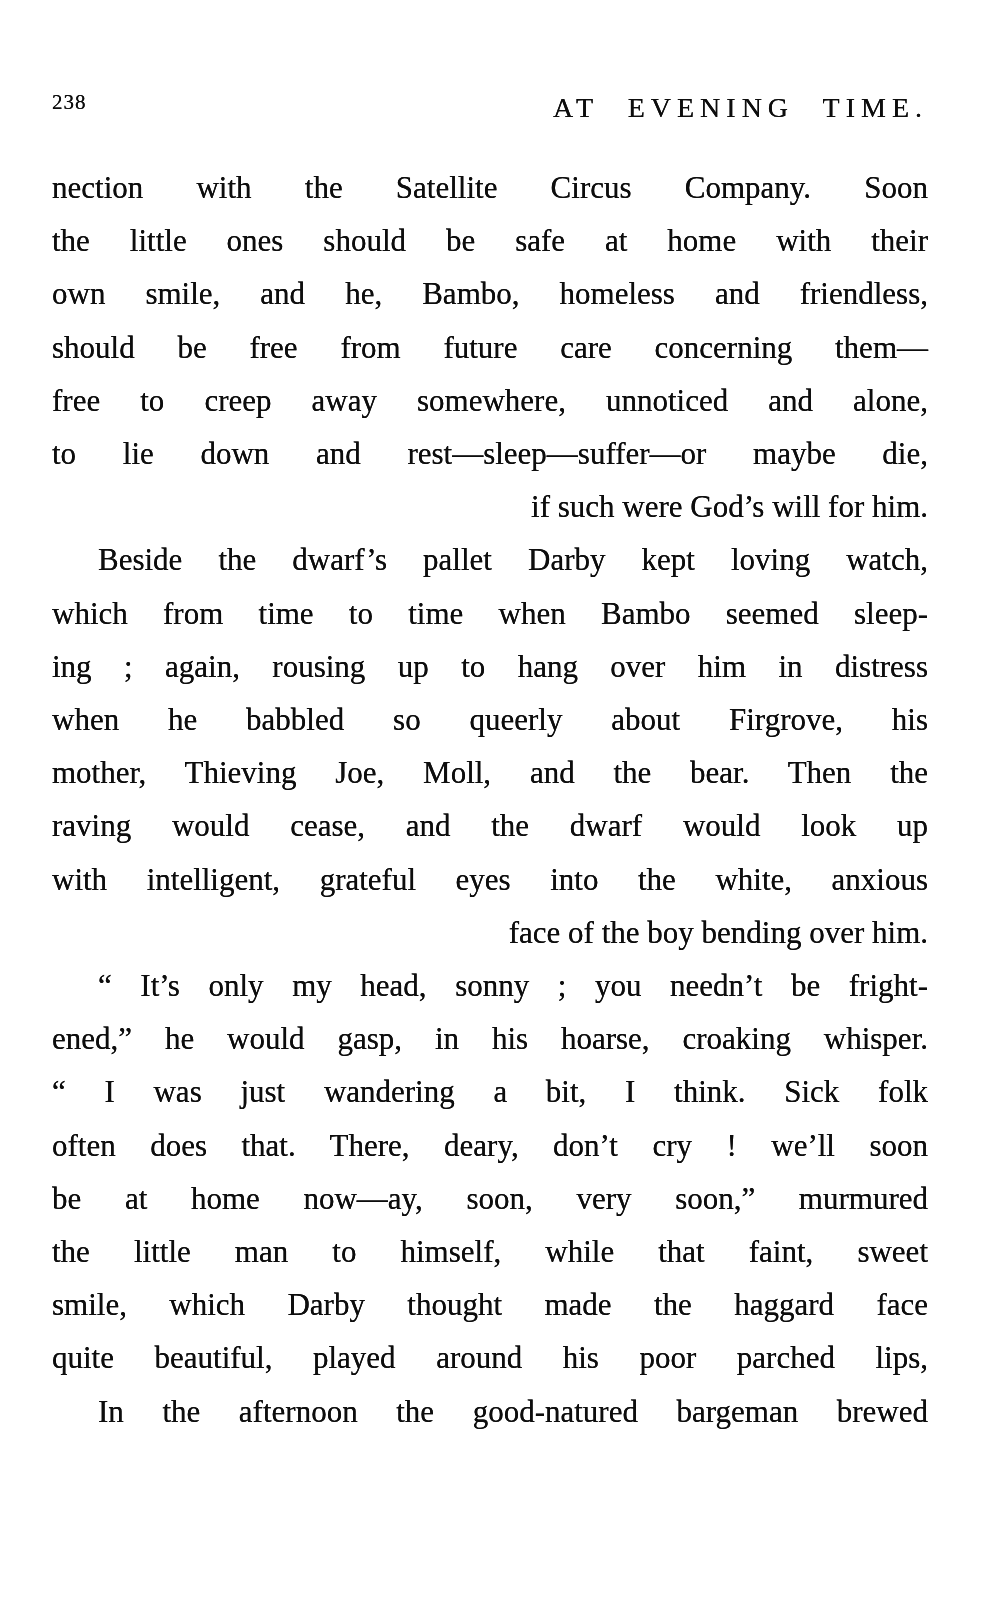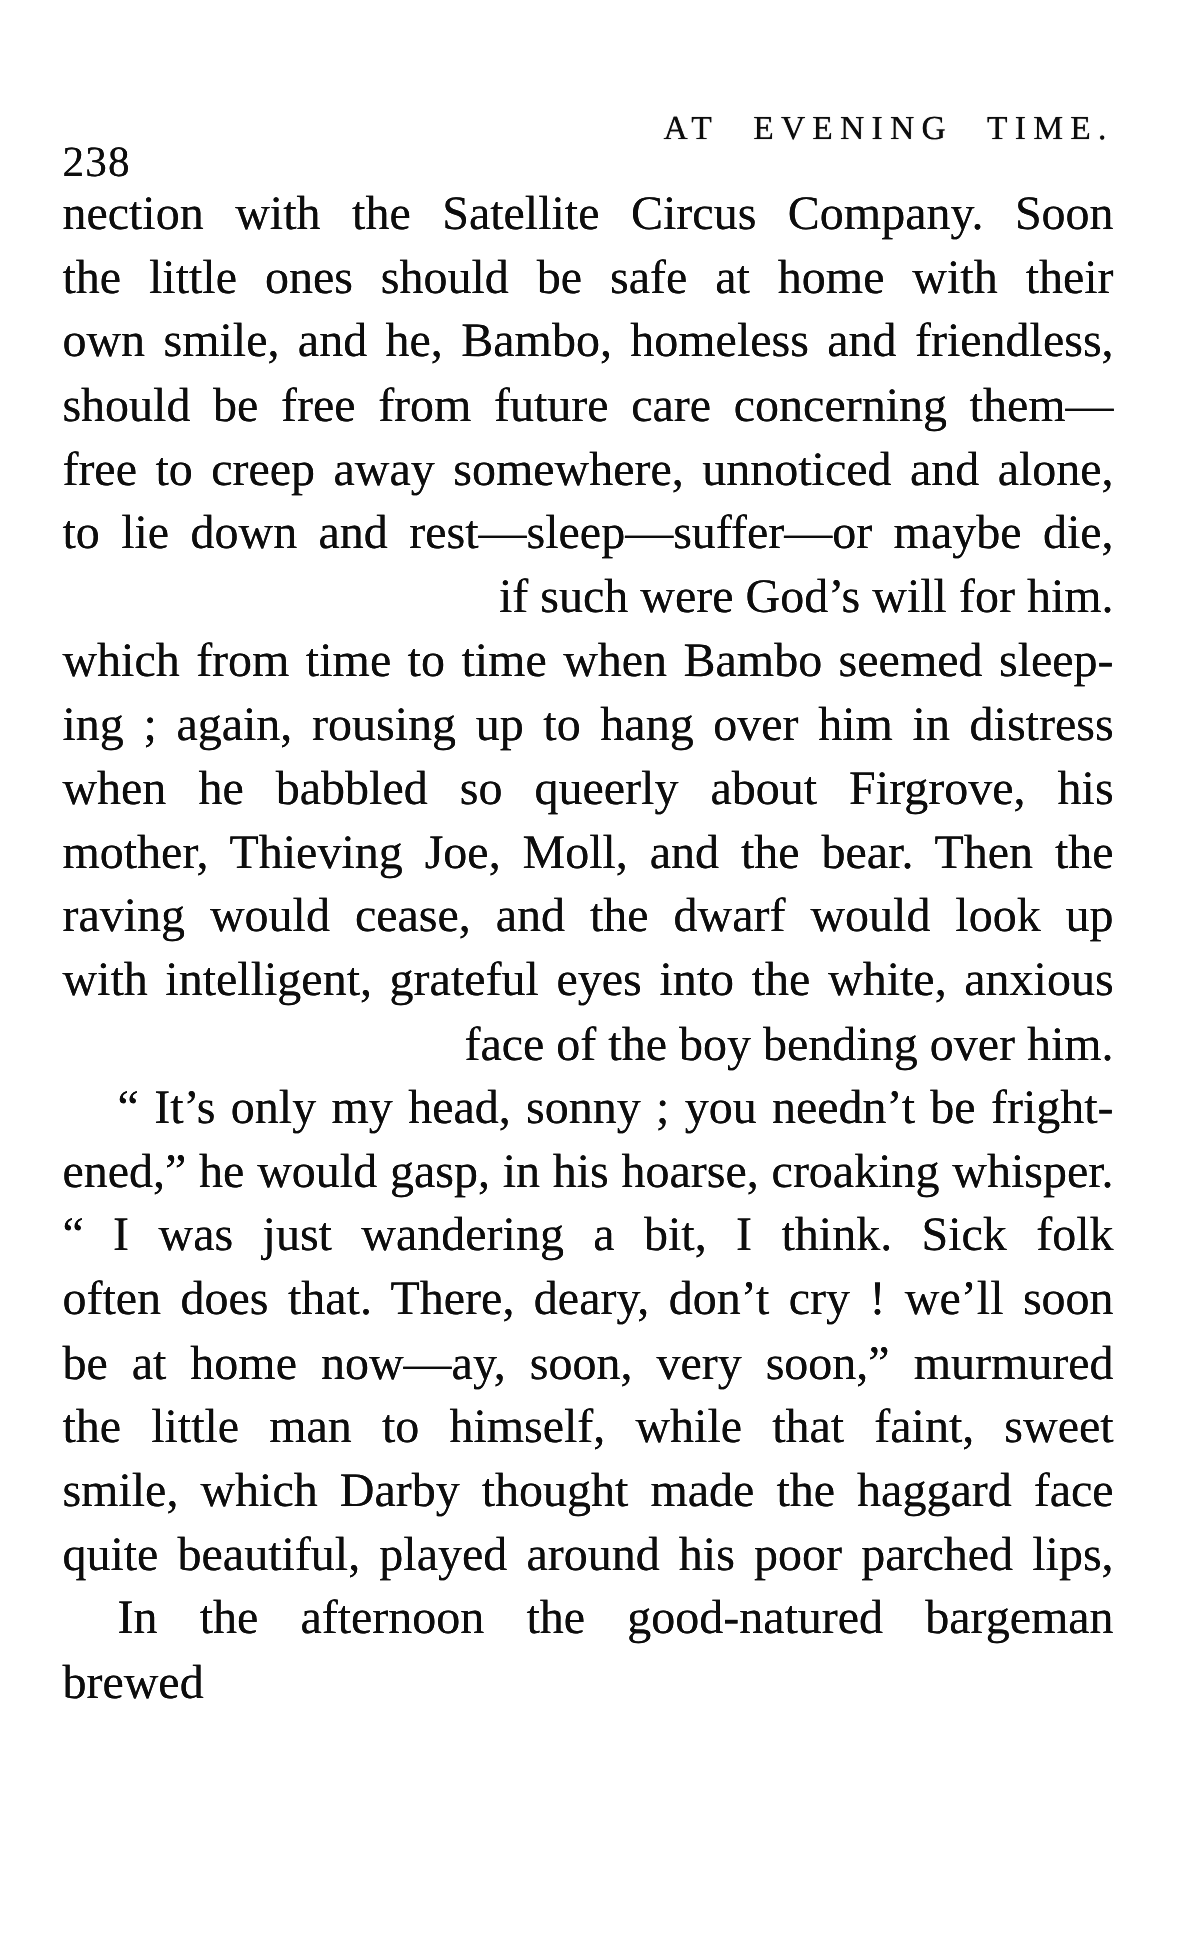--- a/index.html
+++ b/index.html
@@ -20,43 +20,42 @@
     position: absolute;
     top: 90px;
     left: 52px;
     width: 876px;
     height: 42px;
   }
   .page-number {
     position: absolute;
     left: 0;
     top: 0;
-    font-size: 36px;
+    font-size: 21px;
     letter-spacing: 1px;
     text-shadow: 0 0 0.5px currentColor;
-    margin-top: 24px;
   }
   .running-title {
     position: absolute;
     left: 0;
     top: 2px;
     width: 100%;
     text-align: right;
     font-size: 28px;
     letter-spacing: 6px;
     word-spacing: 16px;
     text-shadow: 0 0 0.6px currentColor;
     white-space: nowrap;
   }
   .page-body {
     position: absolute;
-    top: 151px;
+    top: 161px;
     left: 52px;
     width: 876px;
-    font-size: 40px;
+    font-size: 31px;
     line-height: 53.2px;
     text-shadow: 0 0 0.45px currentColor;
   }
   .line {
     text-align: right;
     white-space: normal;
   }
   .line.jl {
     text-align: justify;
     text-align-last: justify;
@@ -74,20 +73,21 @@
     <div class="running-title">AT EVENING TIME.</div>
   </div>
   <div class="page-body">
       <div class="line jl">nection with the Satellite Circus Company.  Soon</div>
       <div class="line jl">the little ones should be safe at home with their</div>
       <div class="line jl">own smile, and he, Bambo, homeless and friendless,</div>
       <div class="line jl">should be free from future care concerning them—</div>
       <div class="line jl">free to creep away somewhere, unnoticed and alone,</div>
       <div class="line jl">to lie down and rest—sleep—suffer—or maybe die,</div>
       <div class="line">if such were God’s will for him.</div>
+      <div class="line jl indent">Beside the dwarf’s pallet Darby kept loving watch,</div>
       <div class="line jl">which from time to time when Bambo seemed sleep-</div>
       <div class="line jl">ing ; again, rousing up to hang over him in distress</div>
       <div class="line jl">when he babbled so queerly about Firgrove, his</div>
       <div class="line jl">mother, Thieving Joe, Moll, and the bear.  Then the</div>
       <div class="line jl">raving would cease, and the dwarf would look up</div>
       <div class="line jl">with intelligent, grateful eyes into the white, anxious</div>
       <div class="line">face of the boy bending over him.</div>
       <div class="line jl indent">“ It’s only my head, sonny ; you needn’t be fright-</div>
       <div class="line jl">ened,” he would gasp, in his hoarse, croaking whisper.</div>
       <div class="line jl">“ I was just wandering a bit, I think.  Sick folk</div>

